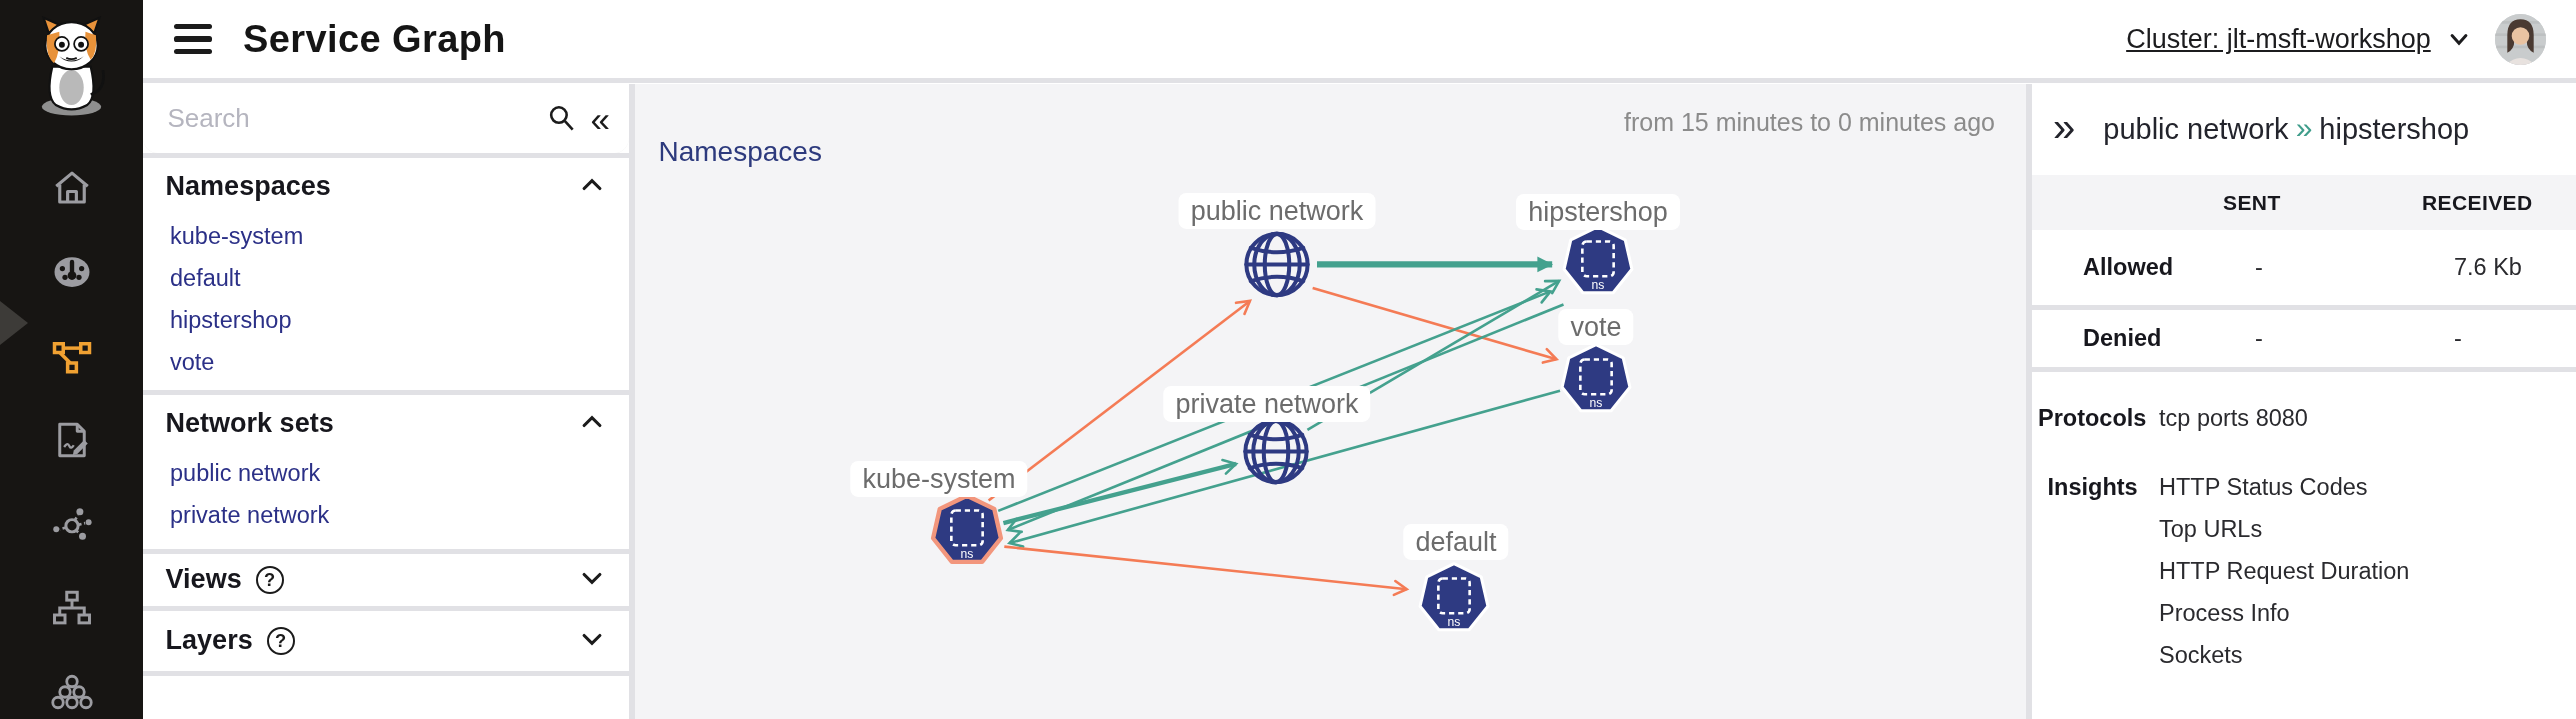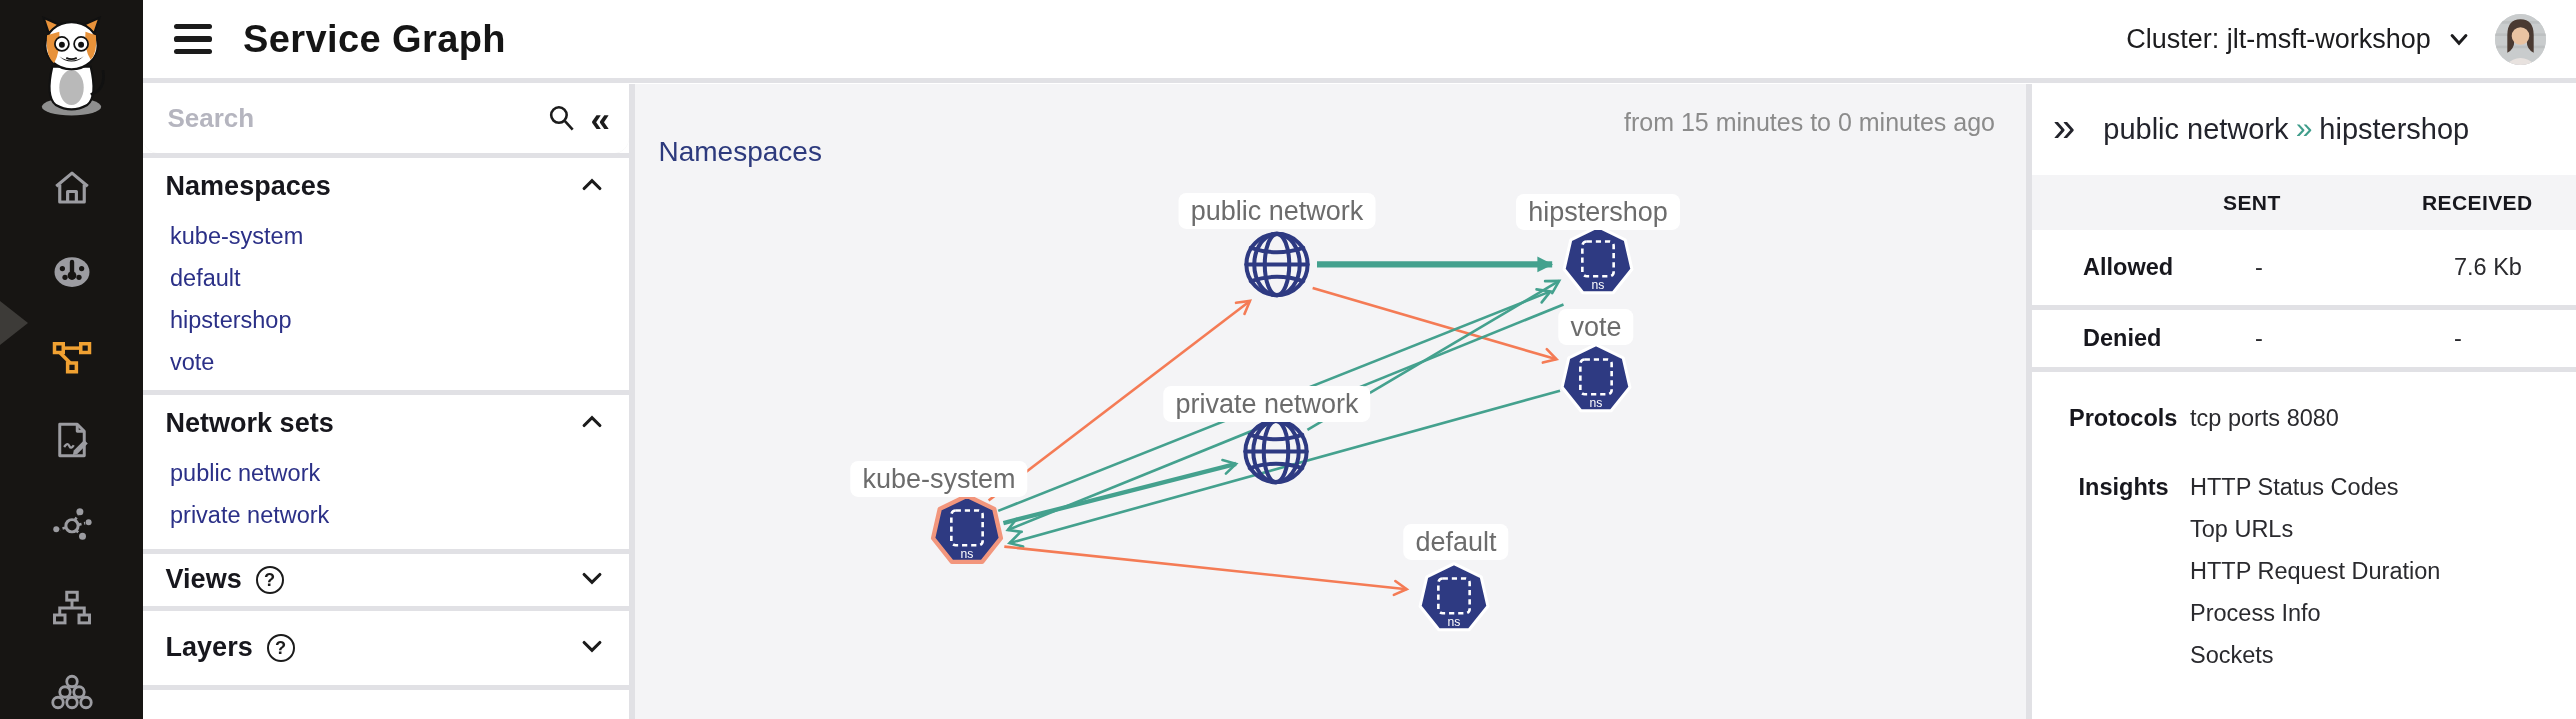--- a/index.html
+++ b/index.html
@@ -15,28 +15,28 @@
   .active-wedge { position:absolute; left:0; top:301px; width:0; height:0;
                   border-top:22.6px solid transparent; border-bottom:22.6px solid transparent; border-left:28px solid #3d3b38; }
 
   
   .header { position:absolute; left:143px; top:0; width:2433px; height:78px; background:#fff; z-index:20;
             display:flex; align-items:center; }
   .hamburger { margin-left:31px; width:38px; display:flex; flex-direction:column; gap:7px; cursor:pointer; }
   .hamburger i { display:block; height:5.2px; background:#1b1b1b; border-radius:2.6px; }
   .app-title { margin-left:31px; font-size:38px; font-weight:700; letter-spacing:0.4px; color:#151515; }
   .header-right { margin-left:auto; display:flex; align-items:center; gap:22.6px; padding-right:30px; }
-  .cluster-select { display:flex; align-items:center; gap:15.7px; cursor:pointer; font-size:27px; color:#1c1c1e; }
+  .cluster-select { display:flex; align-items:center; gap:15.7px; cursor:pointer; font-size:27px; color:#1c1c1e;text-decoration:underline; }
   .avatar { width:51px; height:51px; border-radius:50%; overflow:hidden; background:#cdd0d2; cursor:pointer; }
   .header-divider { position:absolute; left:143px; top:78px; width:2433px; height:5.2px; background:#e1e1e5; z-index:25; }
 
   
   .sidebar { position:absolute; left:143px; top:84px; width:486px; height:636px; background:#fff; z-index:10; }
   .search-row { height:69px; display:flex; align-items:center; padding:0 19px 0 24.4px;
-                border-radius:0 0 15.7px 15.7px; box-shadow:0 0.9px 0 rgba(0,0,0,0.03);font-weight:bold; }
+                border-radius:0 0 15.7px 15.7px; box-shadow:0 0.9px 0 rgba(0,0,0,0.03); }
   .search-ph { font-size:26px; color:#b5b5bf; flex:1; }
   .search-row svg { width:31px; height:31px; }
   .collapse-glyph { font-size:35px; color:#1b1b1b; margin-left:14px; line-height:1; cursor:pointer; }
   .sb-divider { height:5.2px; background:#e1e1e5; }
   .sb-section-header { display:flex; align-items:center; padding:0 22.6px 0 22.6px; }
   .sb-section-header .lbl { font-size:27px; font-weight:700; color:#17171d; }
   .sb-section-header .chev { margin-left:auto; }
   .chev svg { width:28px; height:28px; }
   .help-circle { width:28px; height:28px; border:2.2px solid #1b1b1b; border-radius:50%;
                  display:inline-flex; align-items:center; justify-content:center;
@@ -65,21 +65,21 @@
   .tbl-head { height:55px; background:#f4f4f6; display:grid; grid-template-columns:172px 199px auto; align-items:center; padding-left:19px; }
   .tbl-head span { font-size:21px; font-weight:700; letter-spacing:0.4px; color:#17171d; }
   .tbl-row { display:grid; grid-template-columns:172px 199px auto; align-items:center; padding-left:19px;margin-left:32px; }
   .tbl-row .rl { font-size:23.5px; font-weight:700; color:#17171d; }
   .tbl-row .rv { font-size:23.5px; color:#2a2a2e; }
   .row-allowed { height:75px; }
   .row-denied  { height:57px; }
   .p-divider { height:5.2px; background:#e1e1e5; }
   .more-band { margin-top:24.4px; height:42px; background:#f4f4f6; display:flex; align-items:center; padding-left:47px; }
   .more-band span { font-size:23.5px; font-weight:700; color:#17171d; }
-  .kv-row { display:grid; grid-template-columns:121px auto; padding-left:37px; margin-top:33px; }
+  .kv-row { display:grid; grid-template-columns:121px auto; padding-left:6px; margin-top:33px; }
   .kv-row .kl { font-size:23.5px; font-weight:700; color:#17171d; }
   .kv-row .kv { font-size:23.5px; color:#2a2a2e; }
   .insights-row { margin-top:42px; }
   .insights-row .kl { padding-left:9.6px; }
   .insight-item { font-size:23.5px; color:#2a2a2e; margin-bottom:15px; }
 </style>
 </head>
 <body>
 
 <div class="rail">
@@ -248,21 +248,21 @@
     <span class="lbl">Views</span>
     <span class="help-circle">?</span>
     <span class="chev">
       <svg viewBox="0 0 32 32" fill="none" stroke="#1b1b1b" stroke-width="3.6" stroke-linecap="round">
           <path d="M7 12 L16 21 L25 12"></path>
         </svg>
     </span>
   </div>
   <div class="sb-divider"></div>
 
-  <div class="sb-section-header" style="height:74px">
+  <div class="sb-section-header" style="height:60px">
     <span class="lbl">Layers</span>
     <span class="help-circle">?</span>
     <span class="chev">
       <svg viewBox="0 0 32 32" fill="none" stroke="#1b1b1b" stroke-width="3.6" stroke-linecap="round">
           <path d="M7 12 L16 21 L25 12"></path>
         </svg>
     </span>
   </div>
   <div class="sb-divider"></div>
 </div>

